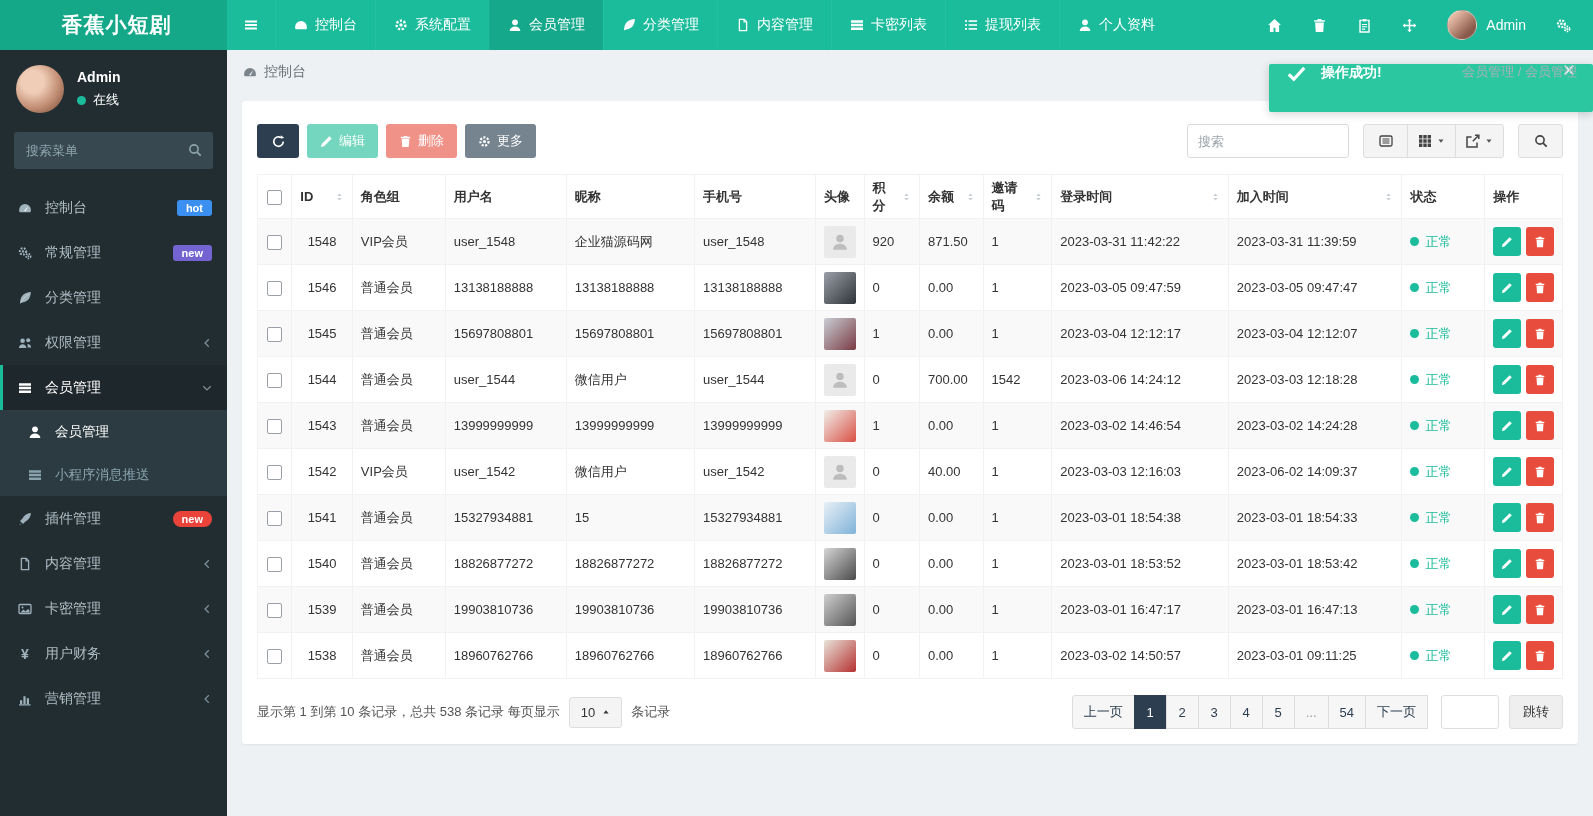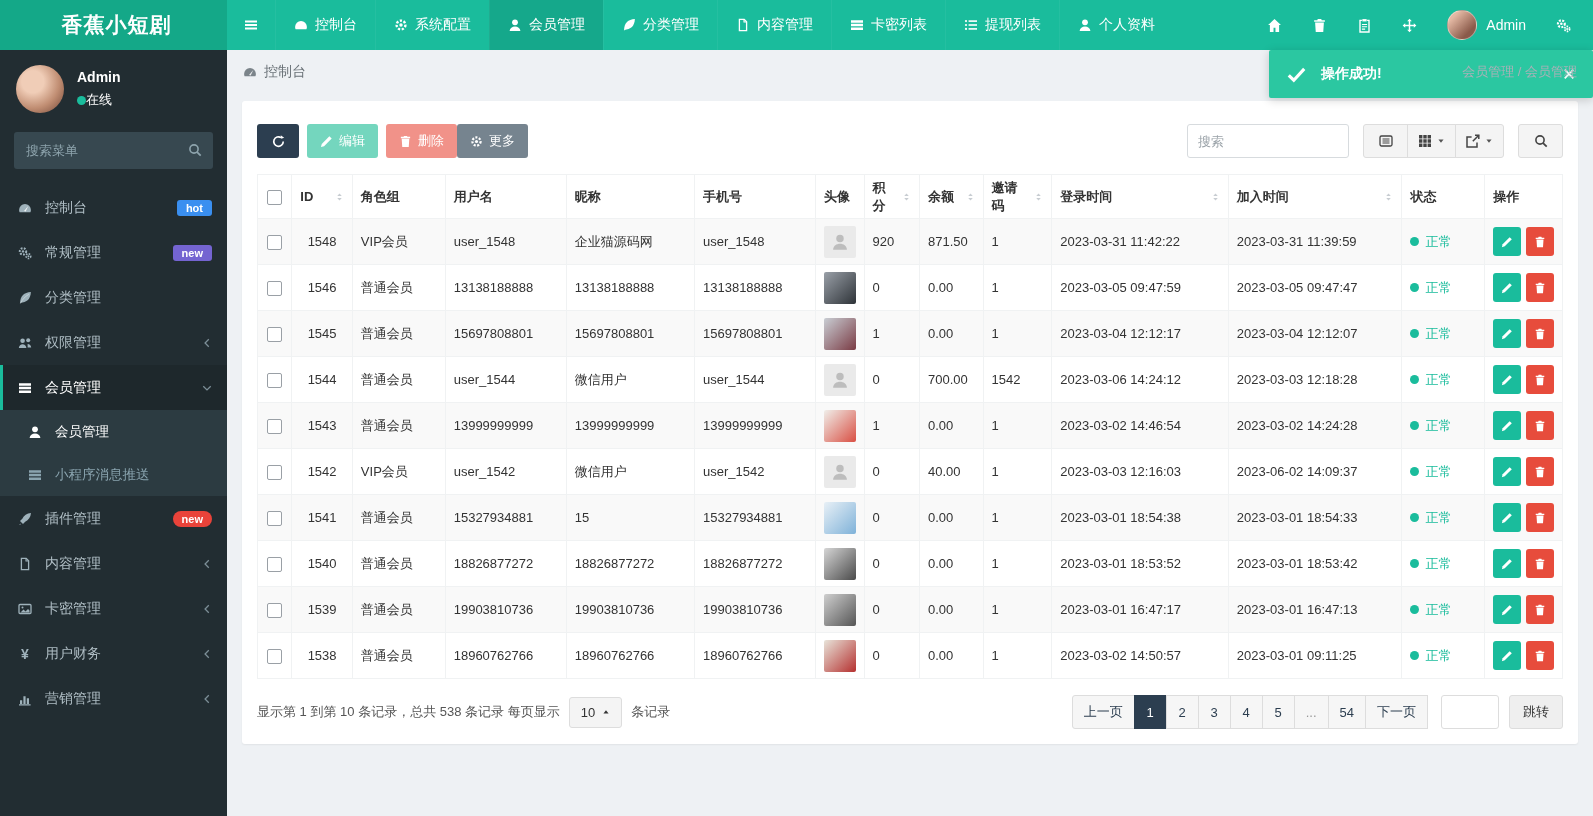--- a/index.html
+++ b/index.html
@@ -28,21 +28,21 @@
     background:linear-gradient(135deg,#e4b9a4 20%,#8a5a4a 75%); border:1px solid rgba(255,255,255,.4); }
   .tb-username{ font-size:14px; }
 
   
   .sidebar{ position:absolute; top:50px; left:0; bottom:0; width:227px;
     background:var(--sidebar-bg,#222d32); color:#b0bec5; z-index:30; }
   .user-panel{ display:flex; align-items:center; gap:13px; padding:15px 16px 13px; }
   .user-avatar{ width:48px; height:48px; border-radius:50%;
     background:radial-gradient(circle at 35% 35%,#f0cdb7 25%,#c08d72 60%,#6e4334 100%); }
   .user-name{ color:#fff; font-weight:bold; font-size:14px; margin-bottom:6px; }
-  .user-status{ display:flex; align-items:center; gap:0; color:#fff; font-size:13px; }
+  .user-status{ display:flex; align-items:center; gap:7px; color:#fff; font-size:13px; }
   .dot{ width:9px; height:9px; border-radius:50%; background:var(--accent,#1abc9c); display:inline-block; }
   .sidebar-search{ margin:6px 14px 16px; position:relative; }
   .sidebar-search input{ width:100%; height:37px; background:#374850; border:none; border-radius:3px;
     color:#cfd8dc; padding:0 34px 0 12px; font-size:13px; outline:none; }
   .sidebar-search input::placeholder{ color:#8ea4ad; }
   .sidebar-search .icon{ position:absolute; right:11px; top:11px; color:#8ea4ad; }
   .menu{ list-style:none; }
   .menu-item{ display:flex; align-items:center; gap:11px; height:45px; padding:0 15px 0 13px;
     font-size:14px; cursor:pointer; border-left:3px solid transparent; color:#b0bec5; }
   .menu-item .mi{ width:18px; color:#9fb2bb; }
@@ -59,40 +59,40 @@
   .submenu .menu-item.muted, .submenu .menu-item.muted .mi{ color:#8aa4af; }
 
   
   .main{ position:absolute; top:50px; left:227px; right:0; bottom:0; background:#eef1f4; }
   .breadcrumb-bar{ display:flex; align-items:center; justify-content:space-between;
     padding:13px 16px 12px; color:#6b7378; font-size:14px; }
   .breadcrumb-left{ display:flex; align-items:center; gap:7px; }
   .breadcrumb-left .icon{ color:#7b848a; }
   .breadcrumb-right{ position:relative; z-index:60; color:#a9b1b7; font-size:13px; }
 
-  .toast{ position:absolute; top:0; right:0; width:324px; height:48px;
-    background:var(--toast,#2bc7a1); display:flex; align-items:center; gap:15px; padding:0 18px;
+  .toast{ position:absolute; top:14px; right:0; width:324px; height:48px;
+    background:var(--toast,#2bc7a1); display:flex; align-items:flex-start; gap:15px; padding:0 18px;
     color:#fff; box-shadow:0 2px 10px rgba(0,0,0,.18); z-index:55; border-radius:2px; }
   .toast .check svg{ width:19px; height:19px; }
   .toast-msg{ font-weight:bold; font-size:14px; }
   .toast-close{ margin-left:auto; cursor:pointer; opacity:.95; }
   .toast-close svg{ width:12px; height:12px; }
 
   .panel{ margin:8px 15px 0; background:#fff; border-radius:3px;
     box-shadow:0 1px 2px rgba(0,0,0,.06); padding:15px; }
 
   
   .toolbar{ display:flex; align-items:center; margin:8px 0 16px; }
   .btn{ height:34px; border:none; border-radius:3px; color:#fff; font-size:13px;
     display:inline-flex; align-items:center; gap:6px; padding:0 13px; cursor:pointer; }
   .btn .icon svg{ width:13px; height:13px; }
   .btn-refresh{ background:var(--dark,#2c3e50); width:42px; justify-content:center; padding:0; }
   .btn-edit{ background:#74d6be; margin-left:8px; }
   .btn-delete{ background:#f19289; margin-left:8px; }
-  .btn-more{ background:#76848f; }
+  .btn-more{ background:#76848f; margin-left:8px; }
   .toolbar-right{ margin-left:auto; display:flex; align-items:flex-start; }
   .search-input{ width:162px; height:34px; border:1px solid #d7dbde; border-radius:3px;
     padding:0 10px; font-size:13px; color:#555; outline:none; background:#fff; }
   .search-input::placeholder{ color:#9aa2a8; }
   .btn-group{ display:flex; margin-left:14px; }
   .tool-btn{ height:34px; min-width:45px; background:#f4f4f4; border:1px solid #ddd;
     display:flex; align-items:center; justify-content:center; gap:5px; color:#444; cursor:pointer; padding:0 10px; }
   .btn-group .tool-btn + .tool-btn{ margin-left:-1px; }
   .btn-group .tool-btn:first-child{ border-radius:3px 0 0 3px; }
   .btn-group .tool-btn:last-child{ border-radius:0 3px 3px 0; }

